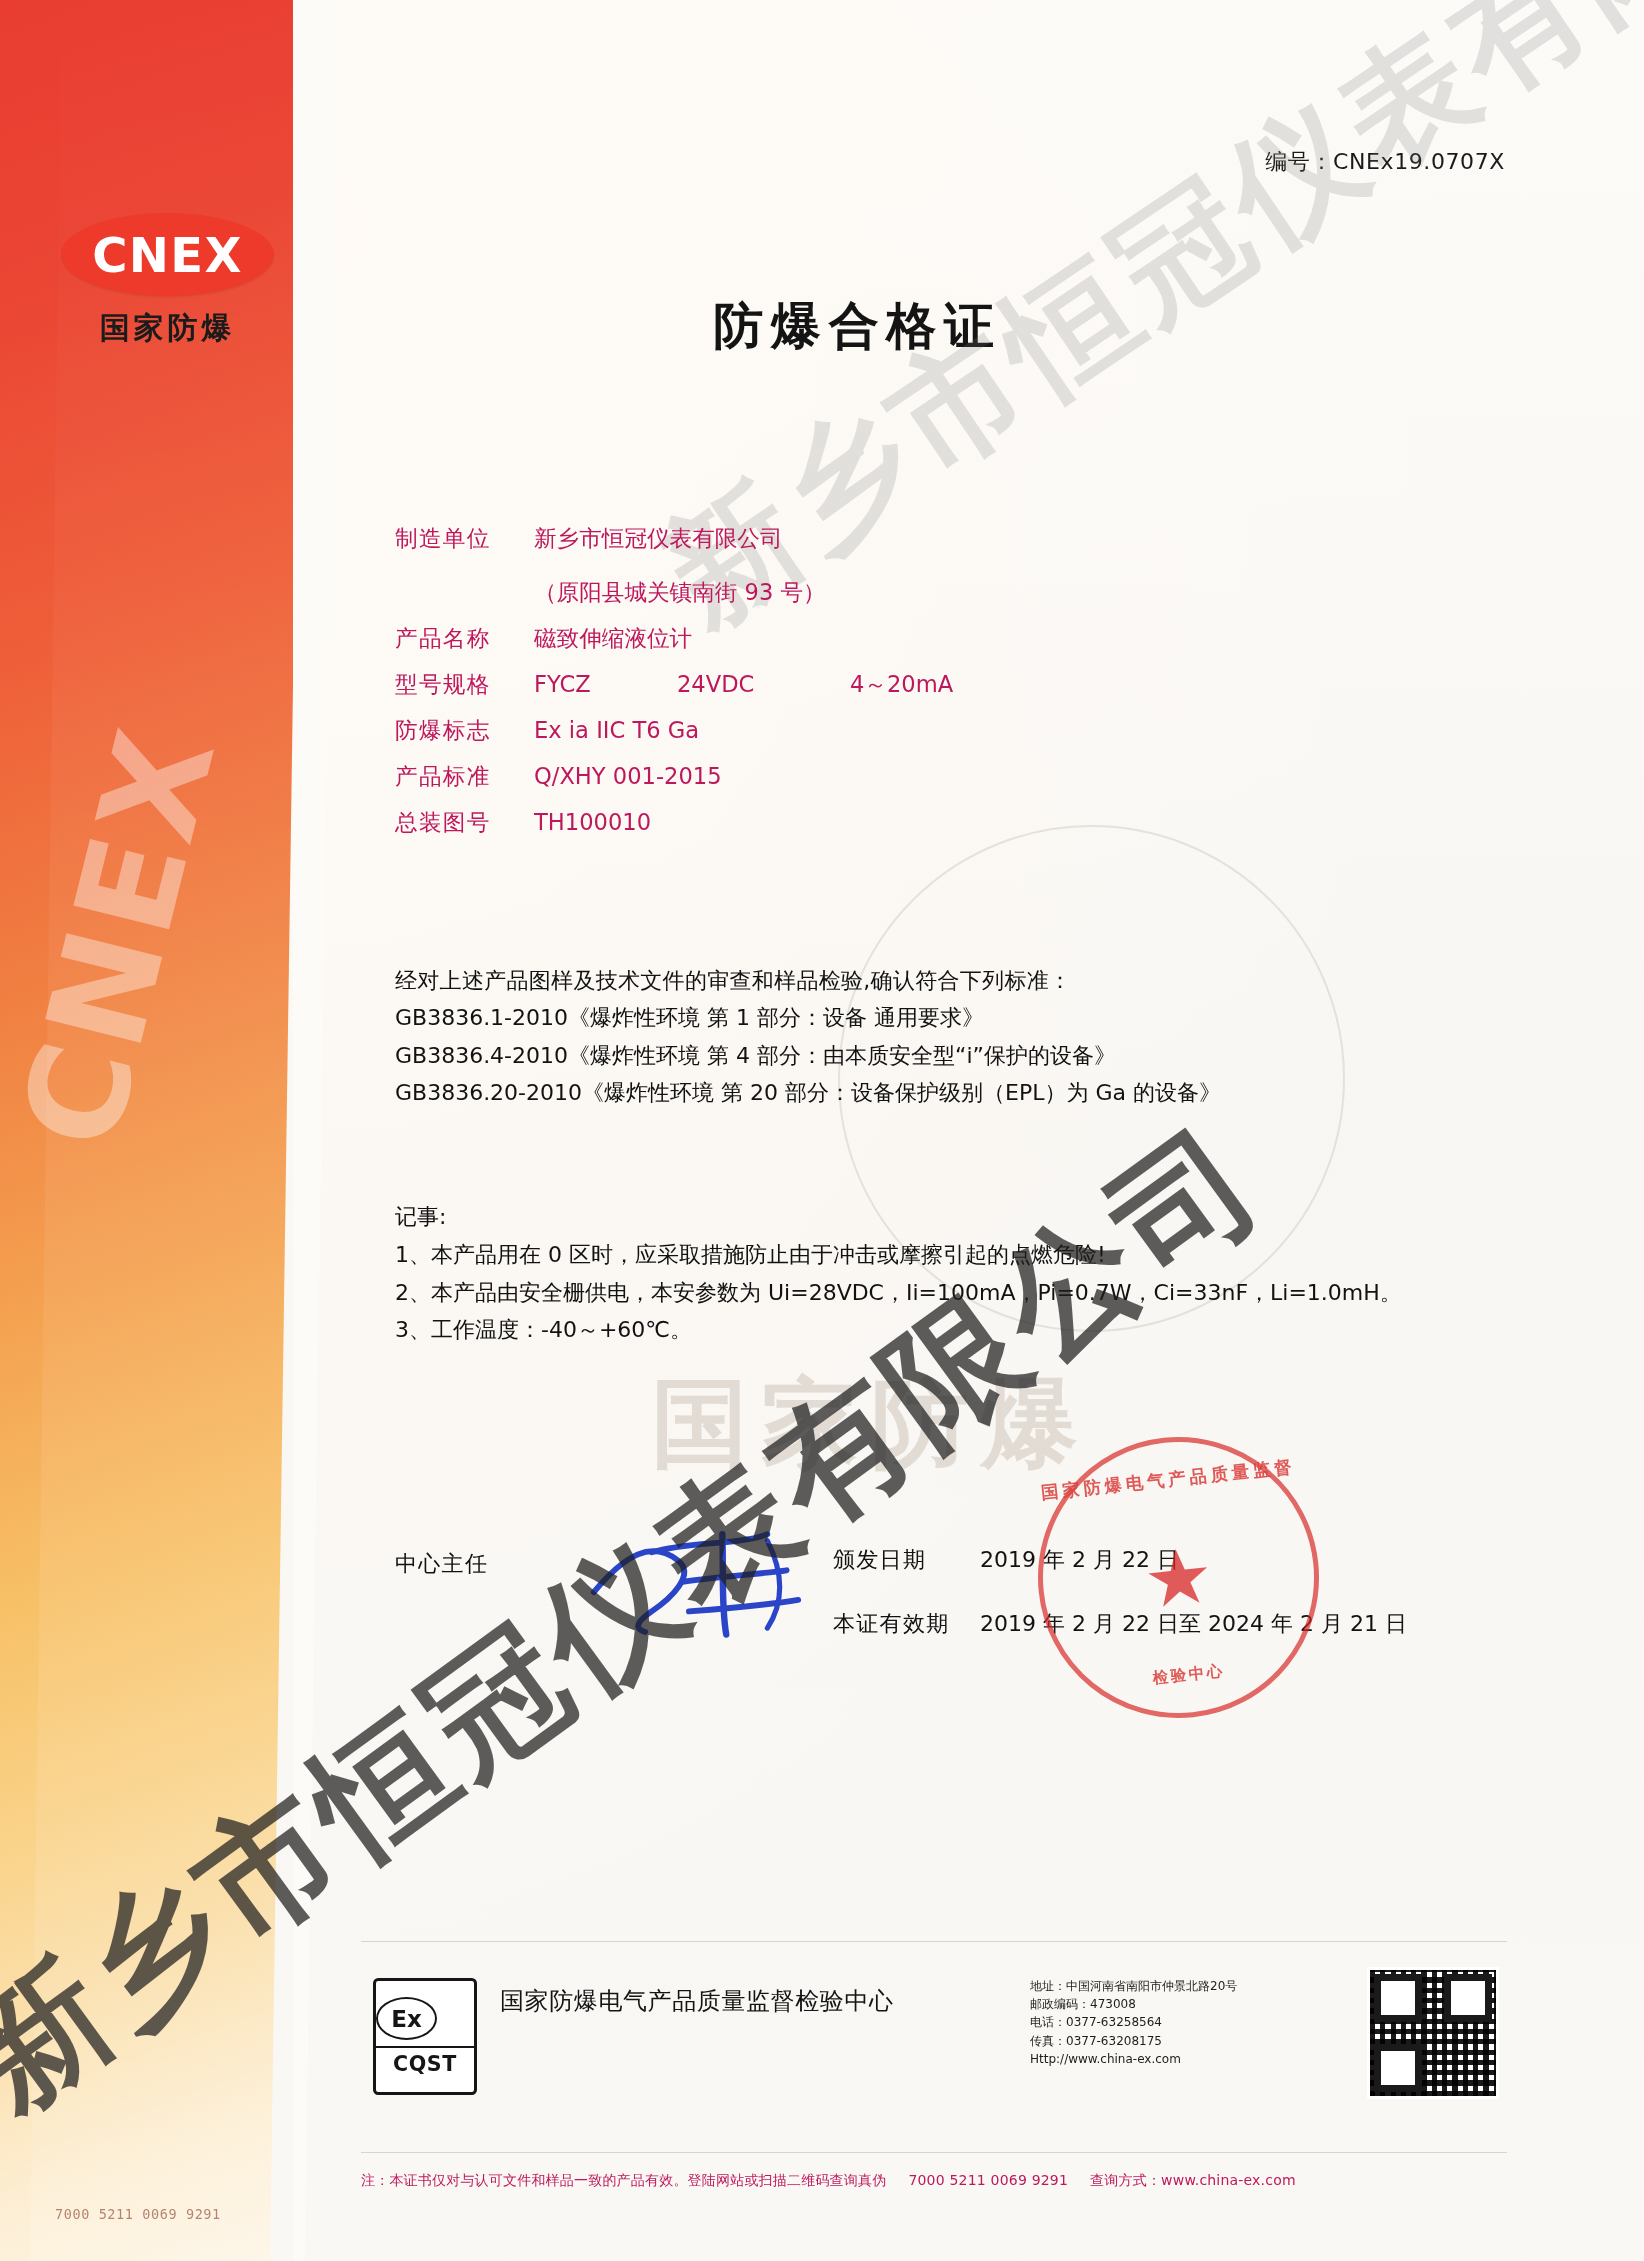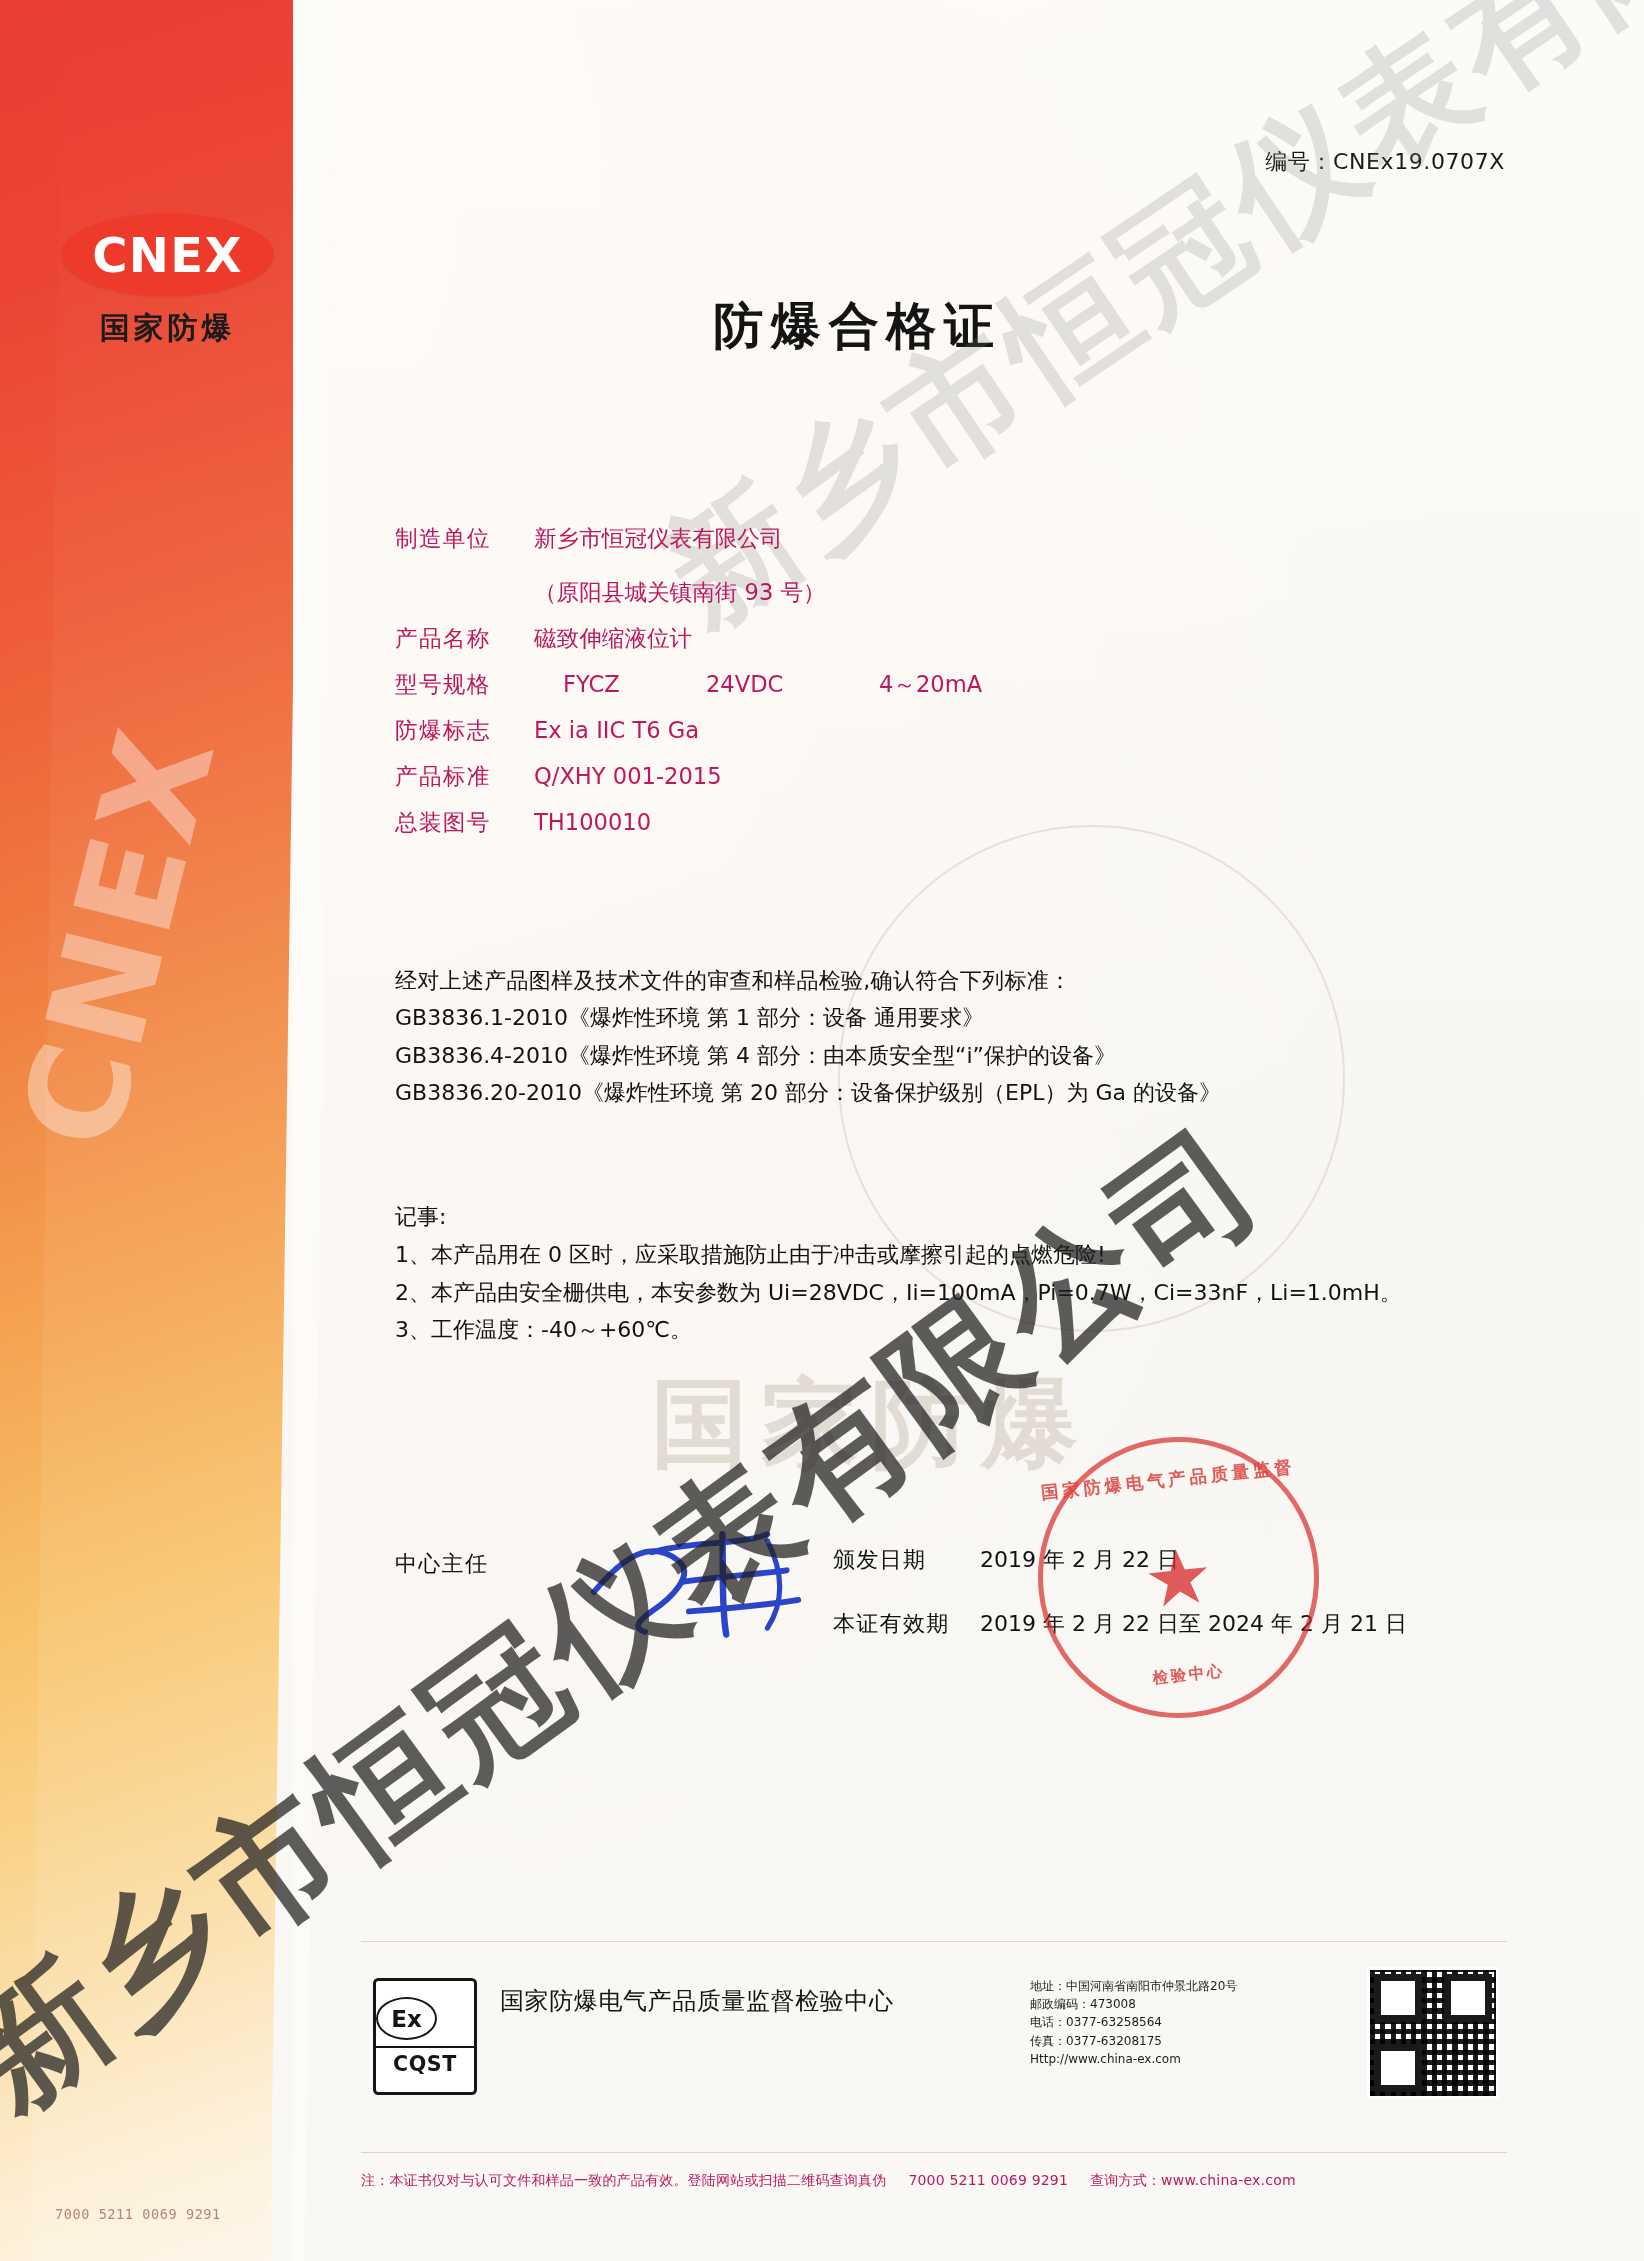--- a/index.html
+++ b/index.html
@@ -178,21 +178,20 @@
   }
   .field-value {
     flex: 1;
   }
   .field-value .sub-line {
     display: block;
     margin-top: 22px;
   }
   .model-grid {
     display: flex;
-    margin-left: 29px;
   }
   .model-grid .m1 { width: 143px; }
   .model-grid .m2 { width: 173px; }
   .model-grid .m3 { width: 155px; }
 
   
   .standards {
     position: absolute;
     left: 395px;
     top: 962px;

